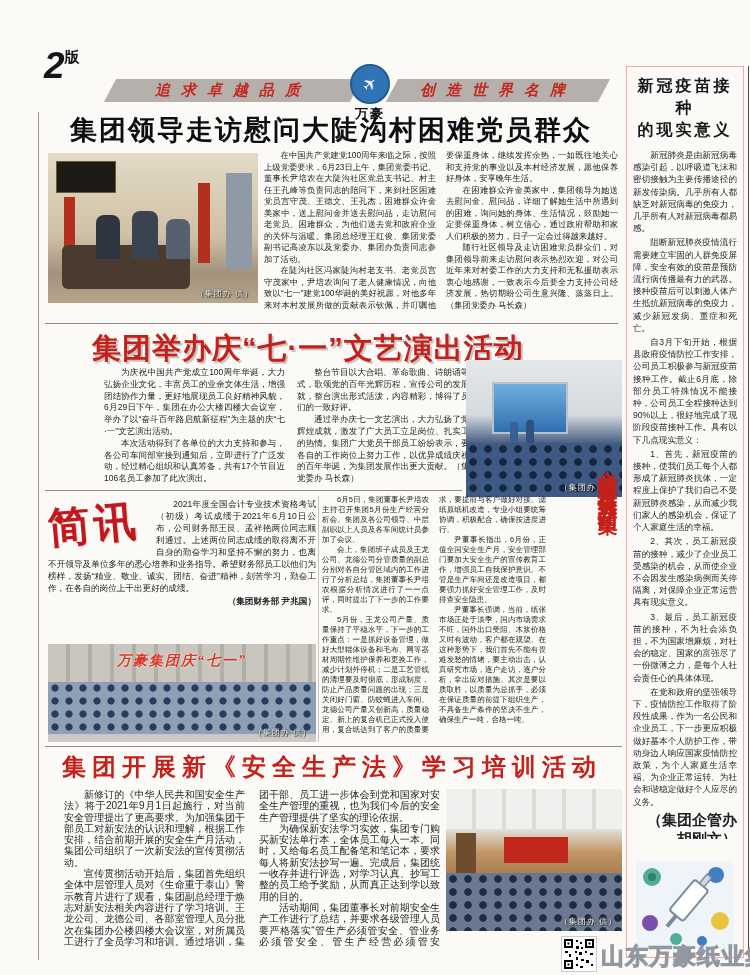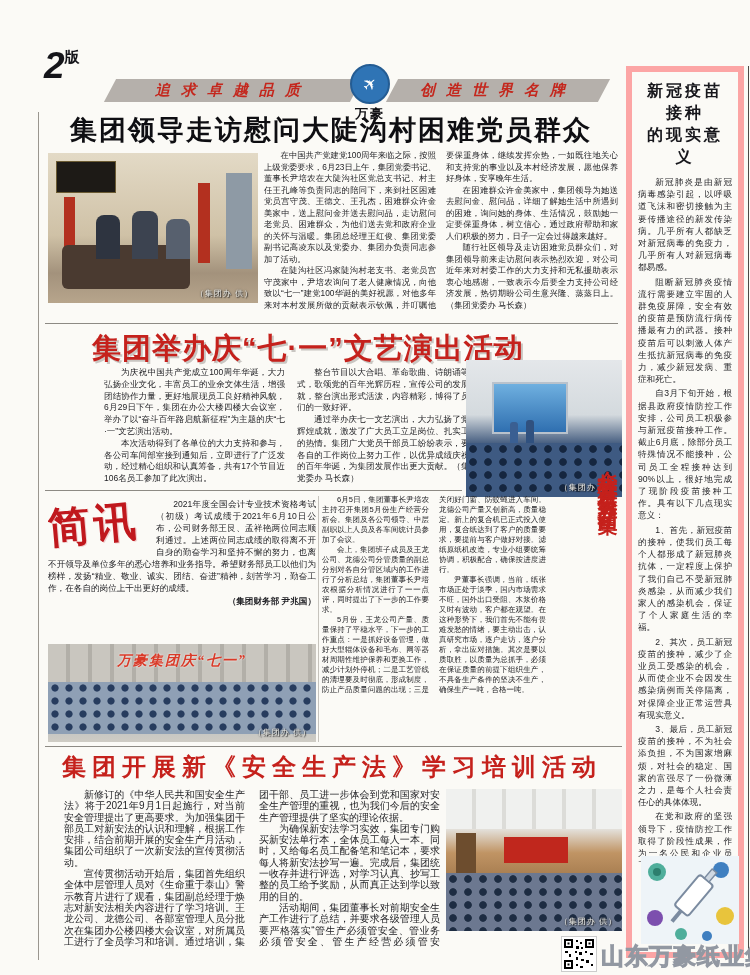--- a/index.html
+++ b/index.html
@@ -19,21 +19,21 @@
   .slogan{font-family:"Liberation Serif",serif;font-style:italic;font-weight:700;
           color:#c4271d;font-size:15px;letter-spacing:11px;white-space:nowrap;}
   .logo-wrap{position:absolute;left:344px;top:64px;width:52px;text-align:center;}
   .logo-circle{width:36px;height:36px;border-radius:50%;background:#2f74b5;margin:0 auto;
                display:flex;align-items:center;justify-content:center;border:2px solid #245c93;}
   .logo-circle span{color:#fff;font-size:17px;transform:rotate(-42deg);}
   .logo-text{font-size:13px;font-weight:900;color:#101014;margin-top:1px;letter-spacing:2px;}
 
   
   .sidebar{position:absolute;left:626px;top:66px;width:118px;height:892px;
-           border:6px solid #fca5a5;background:#fbfaf6;padding:6px 6px;box-sizing:border-box;}
+           border:1px solid #fca5a5;background:#fbfaf6;padding:6px 6px;box-sizing:border-box;}
   .sidebar-title{font-size:16px;font-weight:900;color:#17171c;text-align:center;
                  letter-spacing:3px;line-height:22px;margin:2px 0 8px 0;}
   .sb-text{height:690px;overflow:hidden;}
   .sb-text p{margin:0 0 2px 0;font-size:8.6px;line-height:12.2px;color:#26262a;
              text-align:justify;text-indent:2em;}
   .sb-sig{font-size:15px;font-weight:700;color:#1d1d22;text-align:right;margin-top:3px;}
   .sb-illus{position:absolute;left:9px;bottom:8px;width:98px;height:88px;background:#f2f6f9;}
 
   
   .h1-black{position:absolute;left:45px;top:112px;width:572px;text-align:center;
@@ -173,20 +173,21 @@
     <div class="crowd"></div>
     <div class="caption">（集团办 供）</div>
   </div>
 
   <div class="vrule" style="left:318px;top:496px;height:246px;background:#c6c3bd;"></div>
 
   <div class="cols analysis-cols">
     <p>6月5日，集团董事长尹培农主持召开集团5月份生产经营分析会。集团及各公司领导、中层副职以上人员及各车间统计员参加了会议。</p>
     <p>会上，集团班子成员及王龙公司、龙德公司分管质量的副总分别对各自分管区域内的工作进行了分析总结，集团董事长尹培农根据分析情况进行了一一点评，同时提出了下一步的工作要求。</p>
     <p>5月份，王龙公司产量、质量保持了平稳水平，下一步的工作重点：一是抓好设备管理，做好大型辊体设备和毛布、网等器材周期性维护保养和更换工作，减少计划外停机；二是工艺管线的清理要及时彻底，形成制度，防止产品质量问题的出现；三是关闭好门窗、防蚊蝇进入车间。龙德公司产量又创新高，质量稳定。新上的复合机已正式投入使用，复合纸达到了客户的质量要求，要提前与客户做好对接。滤纸原纸机改造，专业小组要统筹协调，积极配合，确保按进度进行。</p>
+    <p>尹董事长指出，6月份，正值全国安全生产月，安全管理部门要加大安全生产的宣传教育工作，增强员工自我保护意识。不管是生产车间还是改造项目，都要强力抓好安全管理工作，及时排查安全隐患。</p>
     <p>尹董事长强调，当前，纸张市场正处于淡季，国内市场需求不旺，国外出口受阻、木浆价格又时有波动，客户都在观望。在这种形势下，我们首先不能有畏难发愁的情绪，要主动出击，认真研究市场，逐户走访，逐户分析，拿出应对措施。其次是要以质取胜，以质量为总抓手，必须在保证质量的前提下组织生产，不具备生产条件的坚决不生产，确保生产一吨，合格一吨。</p>
 
   </div>
 
   <div class="vhead">集团召开五月份生产经营分析会</div>
 
   <div class="hrule" style="left:45px;top:746px;width:577px;"></div>
 
   <div class="h3-red">集团开展新《安全生产法》学习培训活动</div>
 

